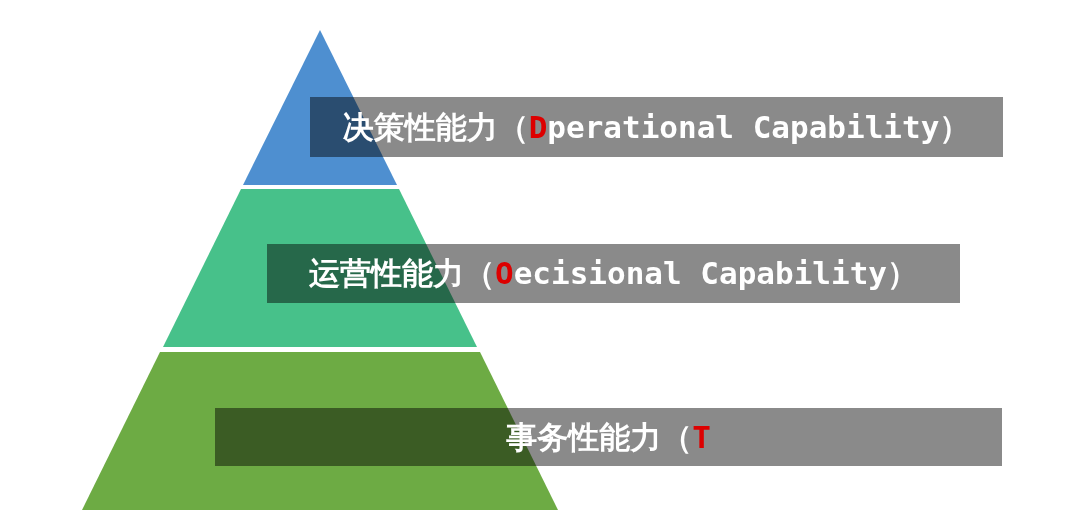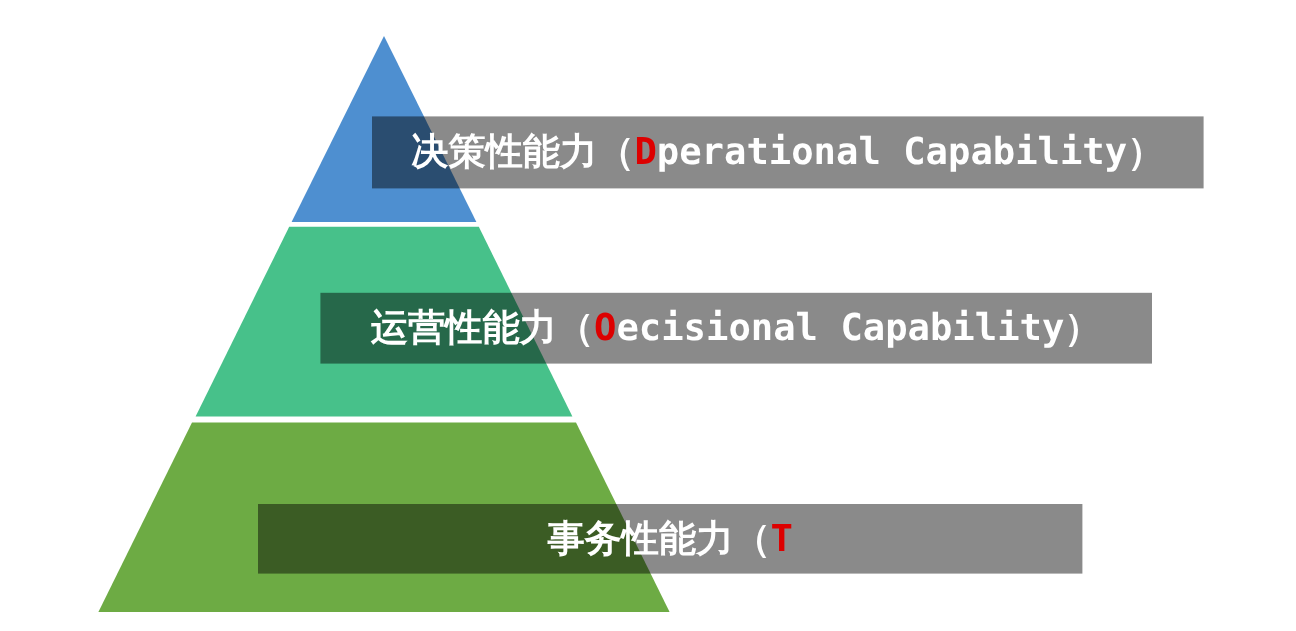--- a/index.html
+++ b/index.html
@@ -31,21 +31,21 @@
     font-weight: bold;
     line-height: 1;
     color: #ffffff;
     letter-spacing: 0;
   }
   .label-bar .hl {
     font-weight: bold;
   }
   .bar-1 { left: 310px; top: 97px;  width: 693px; height: 60px; }
   .bar-2 { left: 267px; top: 244px; width: 693px; height: 59px; }
-  .bar-3 { left: 215px; top: 420px; width: 687px; height: 58px; }
+  .bar-3 { left: 215px; top: 408px; width: 787px; height: 58px; }
 </style>
 </head>
 <body>
 
 <div class="stage" style="background: rgb(255, 255, 255);">
 
   <svg class="pyramid-svg" viewBox="0 0 1080 526">
     <polygon points="320,30 397,185 243,185" fill="#4E8FD0"></polygon>
     <polygon points="241,189 399,189 477,347 163,347" fill="#47C18A"></polygon>
     <polygon points="160,352 480,352 558,510 82,510" fill="#6DAB44"></polygon>

